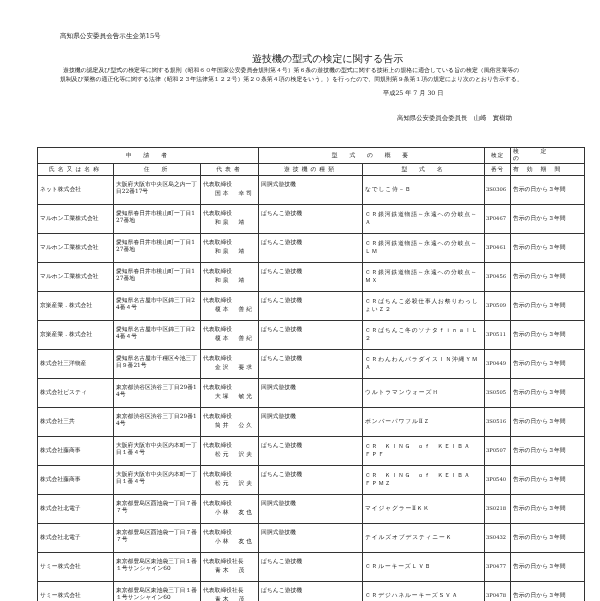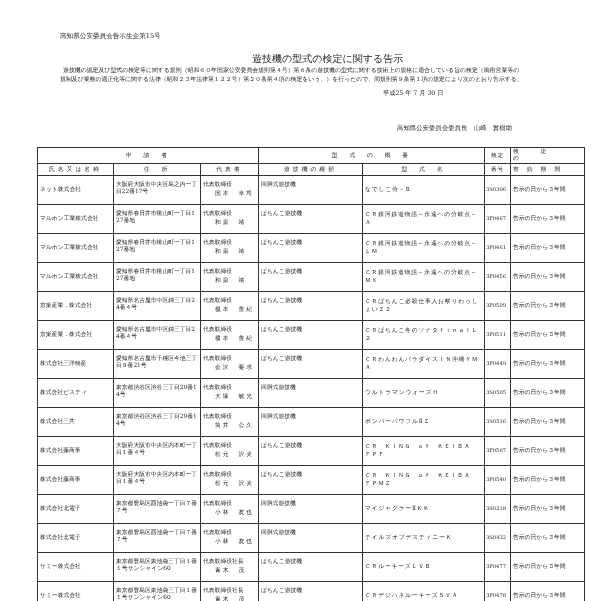--- a/index.html
+++ b/index.html
@@ -7,21 +7,21 @@
     width: 600px; height: 601px; position: relative; overflow: hidden;
     font-family: "DejaVu Serif", "Liberation Serif", serif;
     color: #222; font-size: 6.2px;
   }
   .abs { position: absolute; white-space: nowrap; }
   #notice-number { left: 60px; top: 32px; font-size: 6.6px; }
   #doc-title { left: 252px; top: 52px; font-size: 10px; }
   #body-line1 { left: 63px; top: 66px; font-size: 5.9px; }
   #body-line2 { left: 60px; top: 75px; font-size: 5.9px; }
   #doc-date { left: 383px; top: 89px; font-size: 6.2px; }
-  #signatory { left: 397px; top: 124px; font-size: 6.4px; }
+  #signatory { left: 397px; top: 114px; font-size: 6.4px; }
 
   table#cert-table {
     position: absolute; left: 37px; top: 147px;
     border-collapse: collapse; table-layout: fixed;
     width: 547px;
   }
   #cert-table td, #cert-table th {
     border: 1px solid #333; padding: 0 2px;
     font-weight: normal; font-size: 5.8px; line-height: 7.4px;
     vertical-align: top; overflow: hidden; word-break: break-all;

